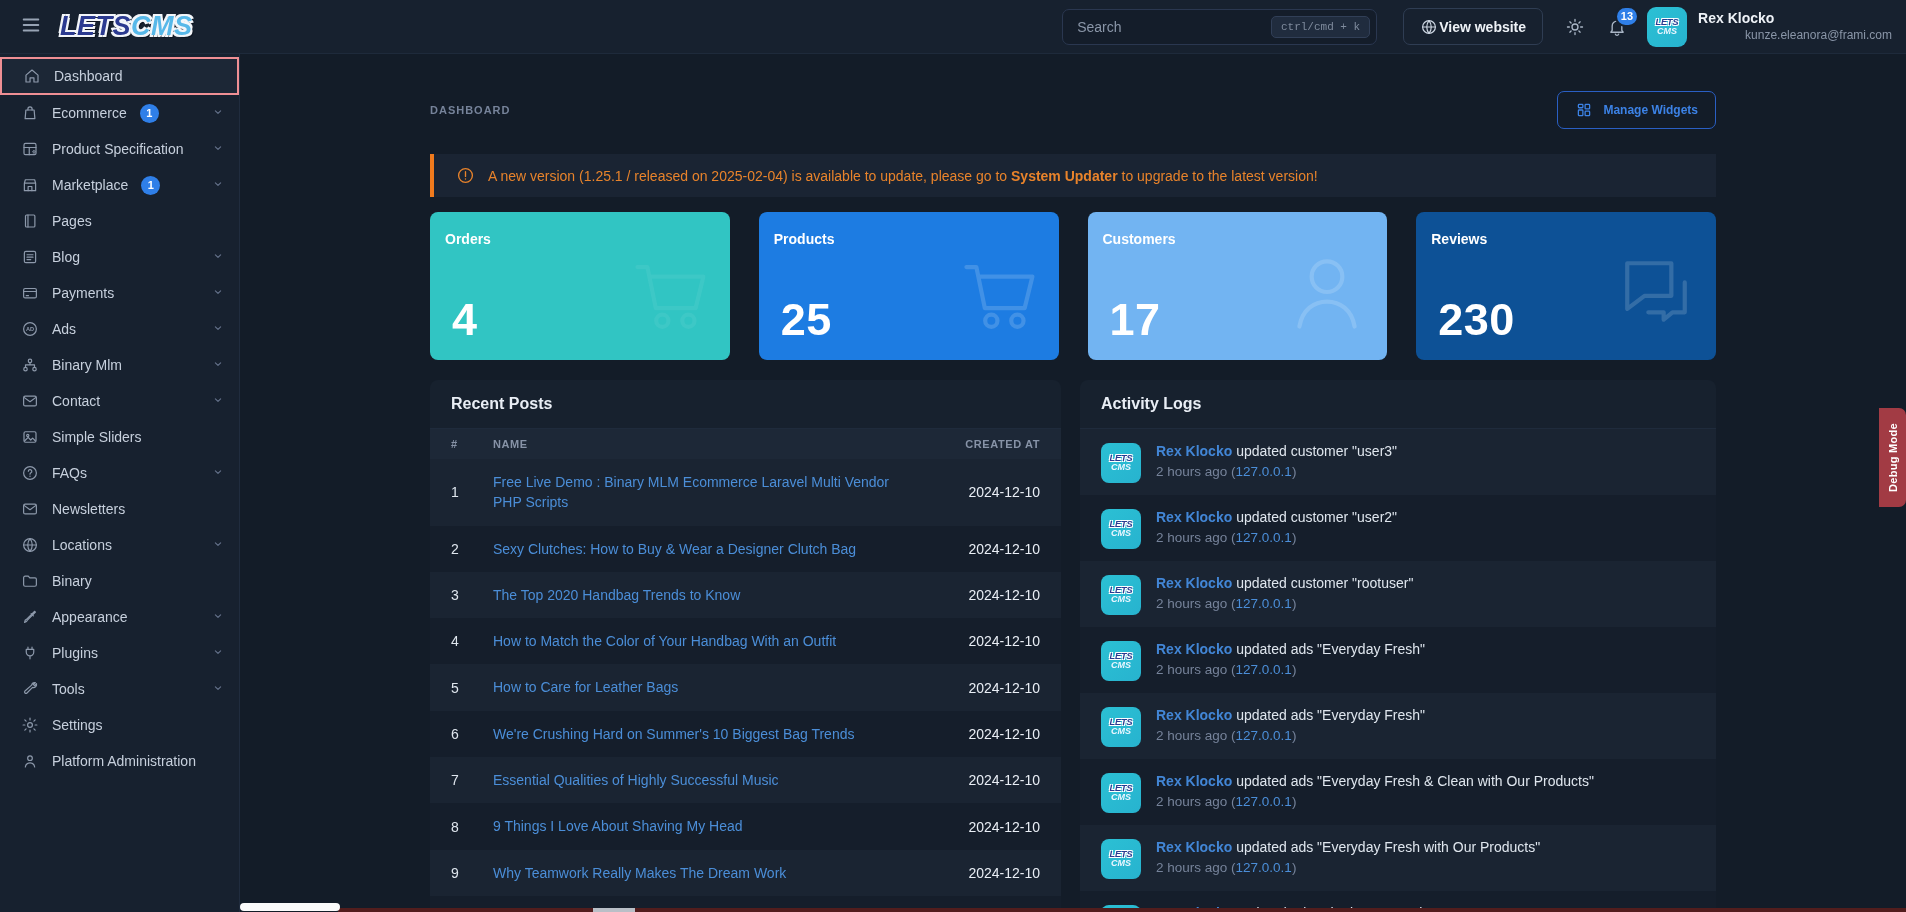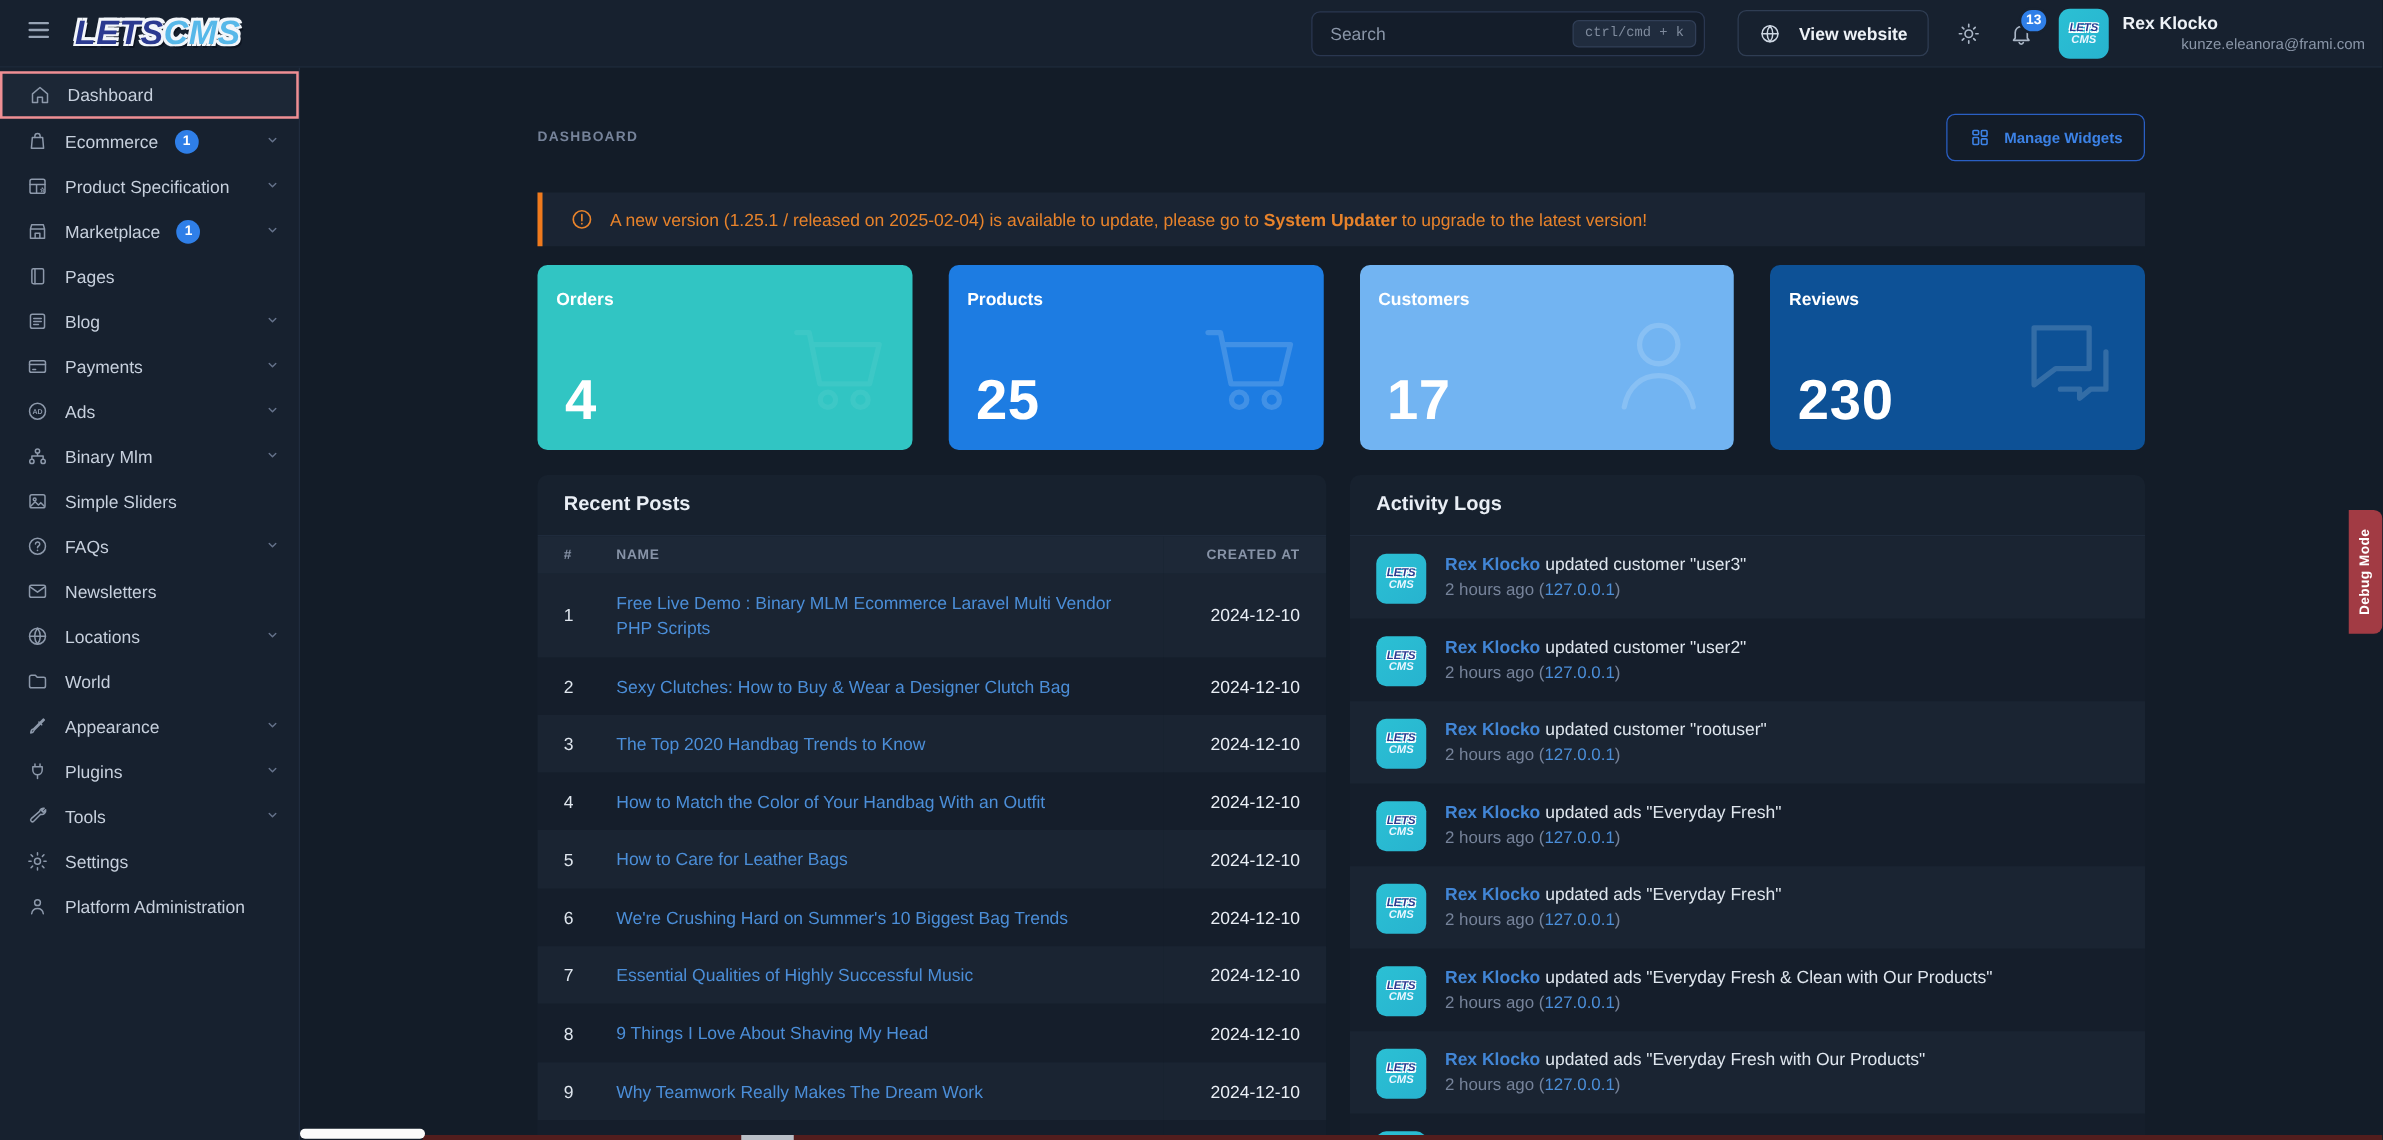--- a/index.html
+++ b/index.html
@@ -27,21 +27,21 @@
     width:315px; height:36px; background:#141d2a; border:1px solid #2a3750; border-radius:7px;
     display:flex; align-items:center; padding:0 6px 0 14px; color:#8schar;
     color:#8a96a8; font-size:14px; cursor:text;
   }
   .search .ph{ flex:1; color:#8a96a8; }
   .kbd {
     font-family:"Liberation Mono", monospace; font-size:11px; color:#7f8b9d;
     background:#202c3e; border:1px solid #313f57; border-radius:5px; padding:4px 9px; white-space:nowrap;
   }
   .btn-view {
-    margin-left:26px; height:37px; display:flex; align-items:center; gap:14px;
+    margin-left:26px; height:37px; display:flex; align-items:center; gap:1px;
     border:1px solid #2f3d53; border-radius:7px; padding:0 16px; background:transparent;
     color:#eef2f7; font-size:14px; font-weight:600; cursor:pointer; white-space:nowrap;
   }
   .btn-view .icon{ color:#cdd6e2; }
   .tb-ic { color:#aab6c6; margin-left:22px; cursor:pointer; position:relative; display:inline-flex; }
   .tb-ic svg{ width:20px; height:20px; }
   .bell-badge {
     position:absolute; top:-11px; right:-12px; min-width:21px; height:21px; border-radius:11px;
     background:#2f7fe8; border:2px solid #17212f; color:#fff; font-size:11px; font-weight:700;
     display:flex; align-items:center; justify-content:center; padding:0 4px;
@@ -311,20 +311,33 @@
         </span>
         <span class="side-label">Binary Mlm</span>
         <span class="grow"></span>
         <span class="chev"><svg viewBox="0 0 24 24" fill="none" stroke="currentColor" stroke-width="2" stroke-linecap="round" stroke-linejoin="round">
             <path d="m7.5 10 4.5 4.5L16.5 10"></path>
           </svg></span>
       </div>
       <div class="side-item">
         <span class="icon ">
           <svg viewBox="0 0 24 24" fill="none" stroke="currentColor" stroke-width="1.6" stroke-linecap="round" stroke-linejoin="round">
+            <rect x="3.5" y="5.5" width="17" height="13" rx="2"></rect>
+            <path d="m4.5 7.5 7.5 5.5 7.5-5.5"></path>
+          </svg>
+        </span>
+        <span class="side-label">Contact</span>
+        <span class="grow"></span>
+        <span class="chev"><svg viewBox="0 0 24 24" fill="none" stroke="currentColor" stroke-width="2" stroke-linecap="round" stroke-linejoin="round">
+            <path d="m7.5 10 4.5 4.5L16.5 10"></path>
+          </svg></span>
+      </div>
+      <div class="side-item">
+        <span class="icon ">
+          <svg viewBox="0 0 24 24" fill="none" stroke="currentColor" stroke-width="1.6" stroke-linecap="round" stroke-linejoin="round">
             <rect x="4" y="5" width="16" height="14" rx="2"></rect>
             <circle cx="9" cy="10" r="1.5"></circle>
             <path d="m5 17 4.5-4.5 3.5 3.5 2.5-2.5 3.5 3.5"></path>
           </svg>
         </span>
         <span class="side-label">Simple Sliders</span>
         <span class="grow"></span>
       </div>
       <div class="side-item">
         <span class="icon ">
@@ -362,21 +375,21 @@
         <span class="chev"><svg viewBox="0 0 24 24" fill="none" stroke="currentColor" stroke-width="2" stroke-linecap="round" stroke-linejoin="round">
             <path d="m7.5 10 4.5 4.5L16.5 10"></path>
           </svg></span>
       </div>
       <div class="side-item">
         <span class="icon ">
           <svg viewBox="0 0 24 24" fill="none" stroke="currentColor" stroke-width="1.6" stroke-linecap="round" stroke-linejoin="round">
             <path d="M3.5 7.5a2 2 0 0 1 2-2h4.2l2 2.3h7a1.8 1.8 0 0 1 1.8 1.8v7.4a2 2 0 0 1-2 2h-13a2 2 0 0 1-2-2z"></path>
           </svg>
         </span>
-        <span class="side-label">World</span>
+        <span class="side-label">Binary</span>
         <span class="grow"></span>
       </div>
       <div class="side-item">
         <span class="icon ">
           <svg viewBox="0 0 24 24" fill="none" stroke="currentColor" stroke-width="1.6" stroke-linecap="round" stroke-linejoin="round">
             <path d="M4.8 19.2c2.2-.4 3.3-1.3 3.8-3.1L19.3 5.4l-1-1L7.6 14.9c-1.8.5-2.7 1.6-2.8 4.3z"></path>
             <path d="M13.5 7.5l3 3"></path>
           </svg>
         </span>
         <span class="side-label">Appearance</span>

